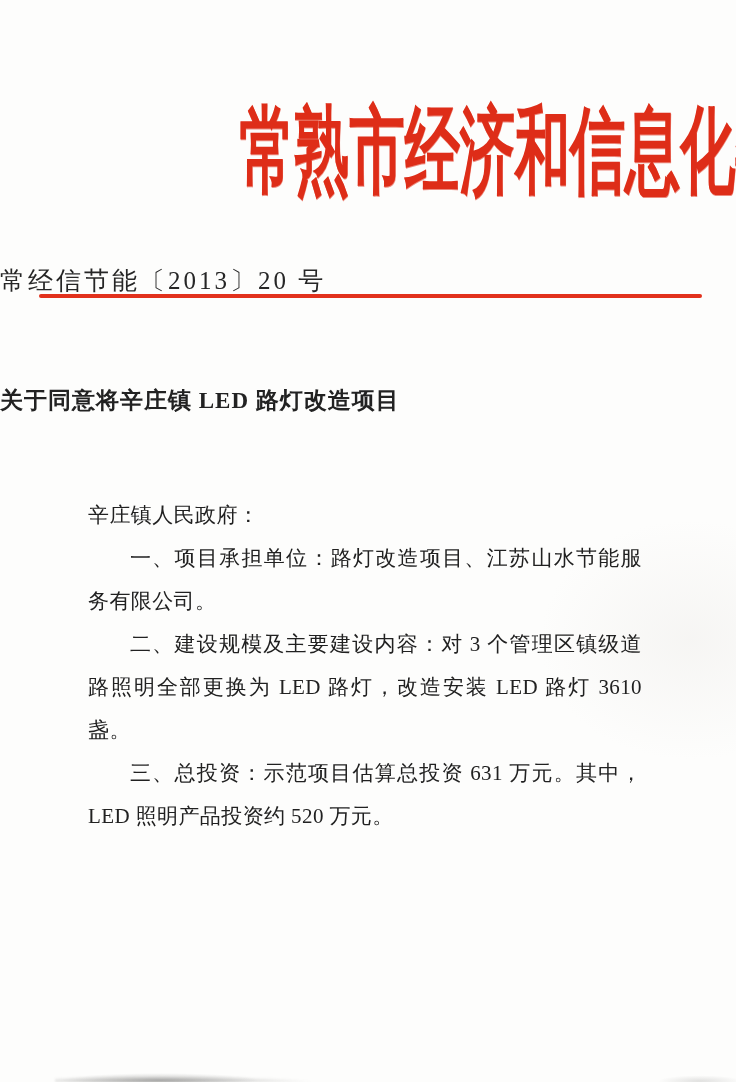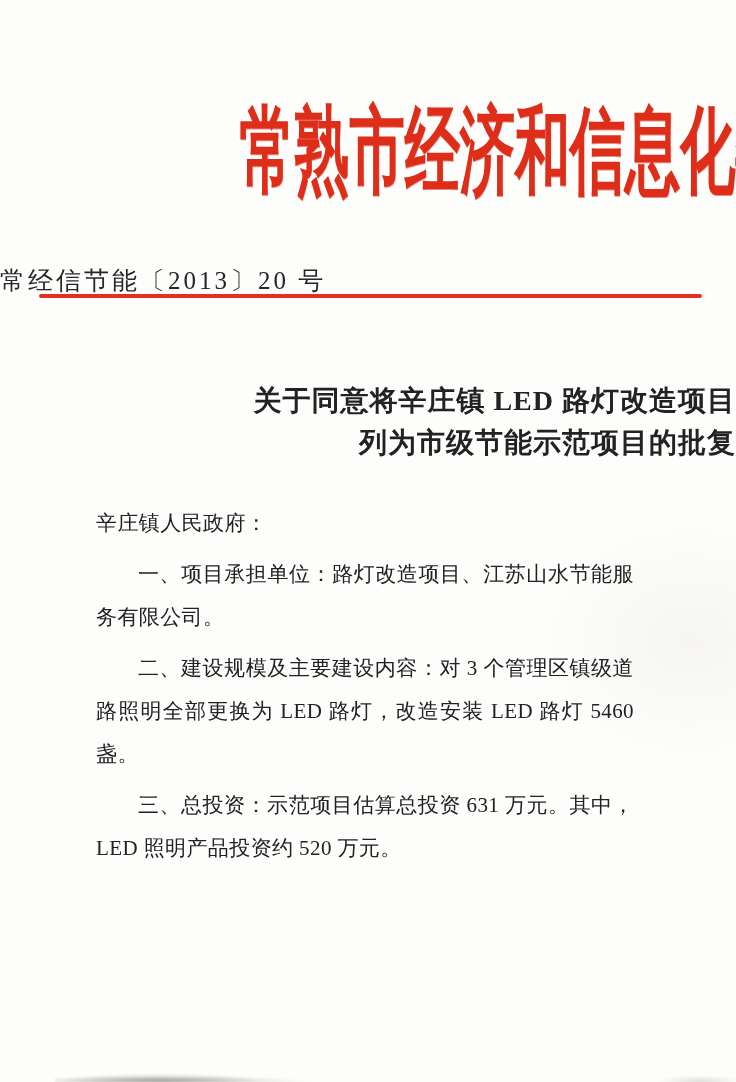--- a/index.html
+++ b/index.html
@@ -66,42 +66,42 @@
     background: #e2311c;
     border-radius: 2px;
   }
 
   
   .doc-title {
     position: absolute;
     top: 380px;
     left: 0;
     width: 100%;
-    text-align: right;
-    font-size: 28px;
+    text-align: left;
+    font-size: 23px;
     font-weight: bold;
     line-height: 42px;
     letter-spacing: 1px;
     color: #222222;
   }
 
   
   .body-block {
     position: absolute;
     top: 494px;
     left: 88px;
     width: 554px;
     font-size: 21px;
     line-height: 43px;
     letter-spacing: 0.4px;
     text-align: justify;
     color: #212121;
   }
   .body-block p {
-    margin: 8px;
+    margin: 0;
   }
   .body-block p.indent {
     text-indent: 2em;
   }
 
   .scan-smudge {
     position: absolute;
     left: 55px;
     bottom: 0px;
     width: 260px;
@@ -119,25 +119,24 @@
   <div class="masthead">
     <span class="agency">常熟市经济和信息化委员会</span>
   </div>
 
   <div class="doc-number">常经信节能〔2013〕20 号</div>
 
   <div class="red-rule"></div>
 
   <div class="doc-title">
     <div>关于同意将辛庄镇 LED 路灯改造项目</div>
-    <div>列为市级节能示范项目的批复</div>
   </div>
 
   <div class="body-block">
     <p>辛庄镇人民政府：</p>
     <p class="indent">一、项目承担单位：路灯改造项目、江苏山水节能服务有限公司。</p>
-    <p class="indent">二、建设规模及主要建设内容：对 3 个管理区镇级道路照明全部更换为 LED 路灯，改造安装 LED 路灯 5460 盏。</p>
+    <p class="indent">二、建设规模及主要建设内容：对 3 个管理区镇级道路照明全部更换为 LED 路灯，改造安装 LED 路灯 3610 盏。</p>
     <p class="indent">三、总投资：示范项目估算总投资 631 万元。其中，LED 照明产品投资约 520 万元。</p>
   </div>
 
   <div class="scan-smudge"></div>
 
 </div>
 
 </body></html>

